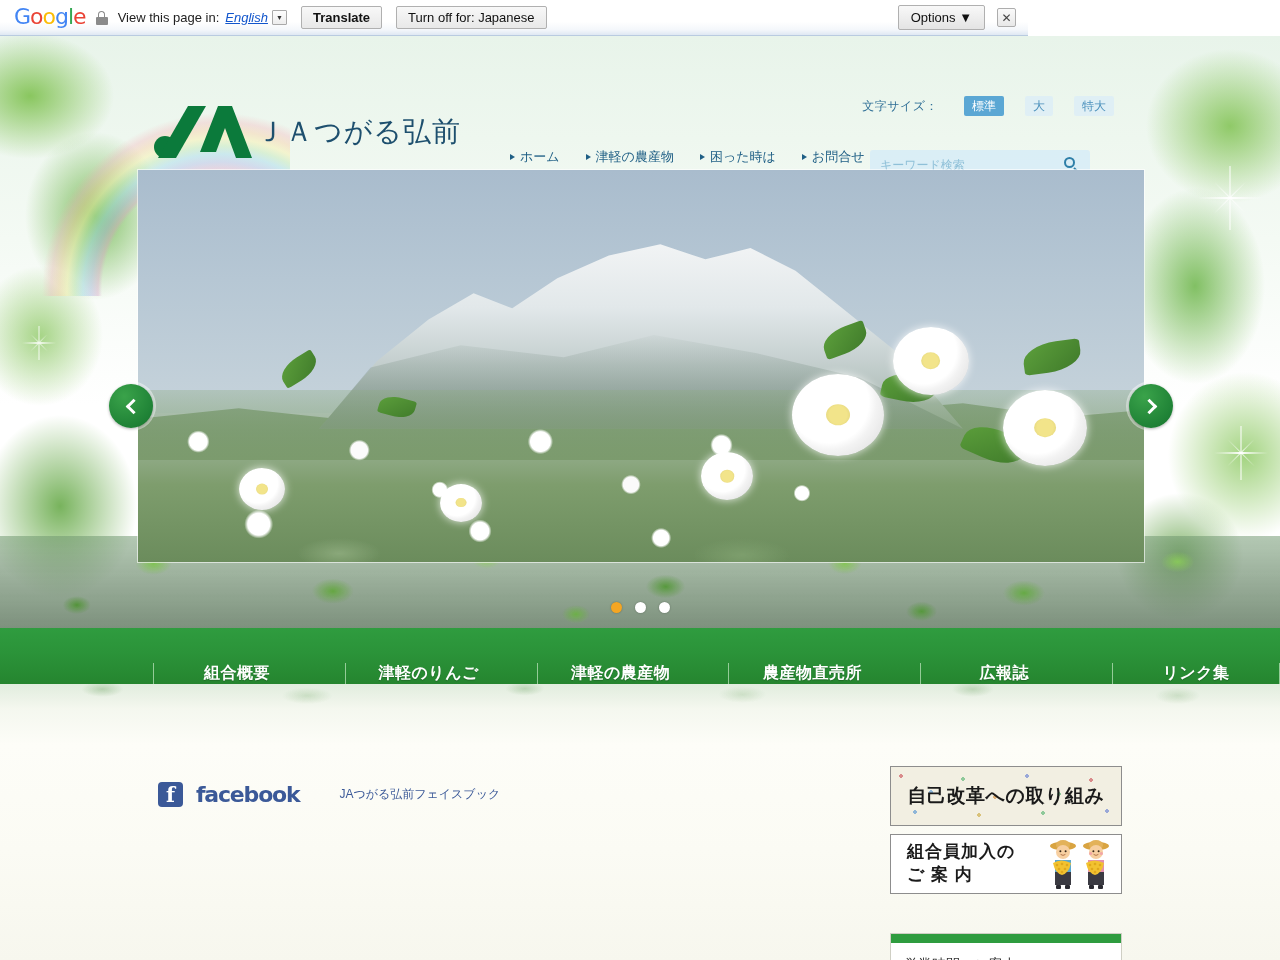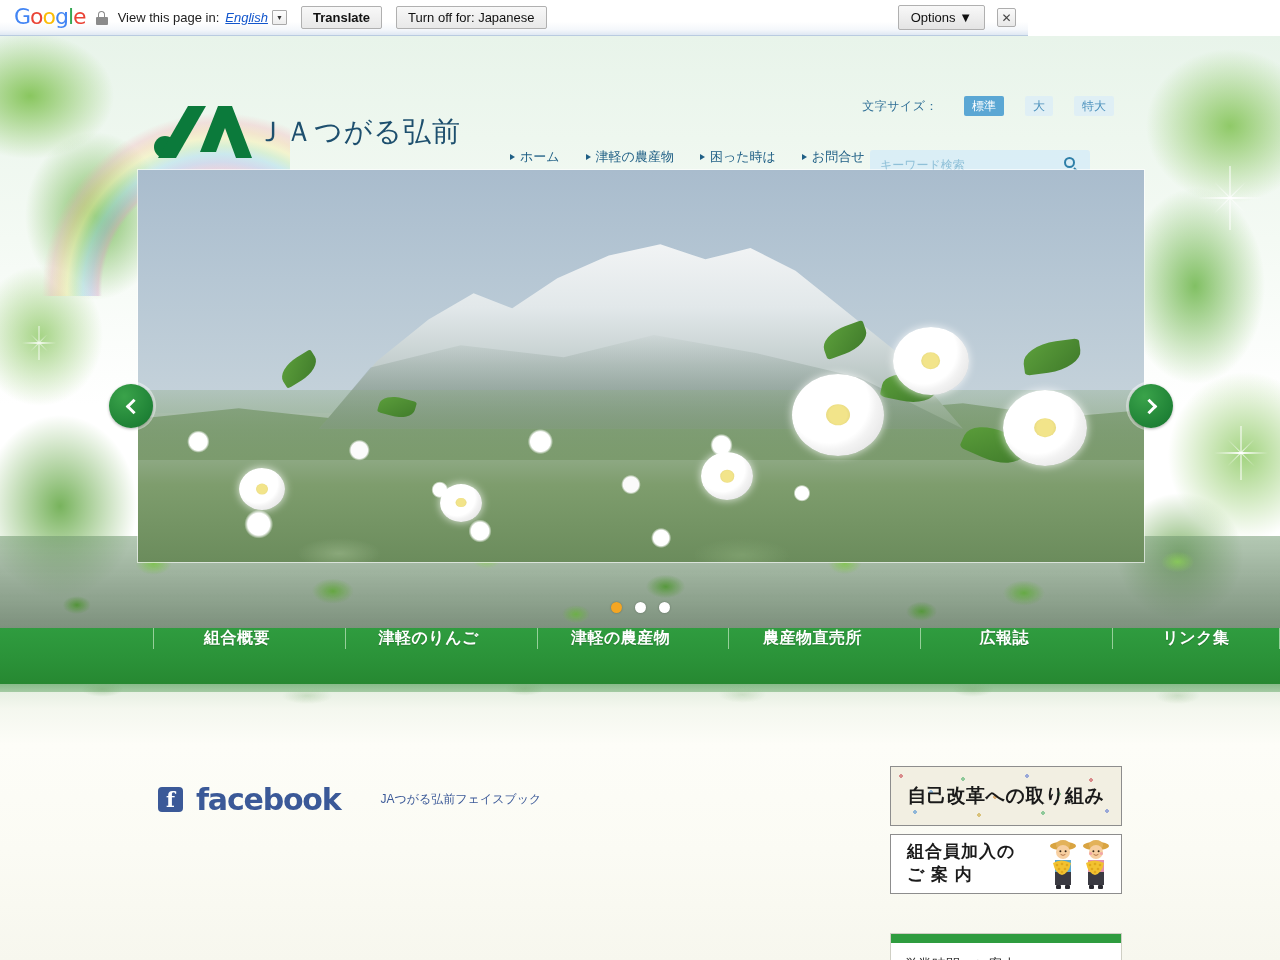--- a/index.html
+++ b/index.html
@@ -259,23 +259,23 @@
   #hero-dots {
     position: absolute; left: 0; top: 566px; width: 1280px;
     display: flex; justify-content: center; gap: 13px; z-index: 6;
   }
   .dot { width: 11px; height: 11px; border-radius: 50%; background: #ffffff; cursor: pointer;
          box-shadow: 0 0 2px rgba(0,0,0,.3); }
   .dot.active { background: #f5a623; }
 
   
   #mainnav {
-    position: absolute; left: 0; top: 592px; width: 1280px; height: 64px;
+    position: absolute; left: 0; top: 592px; width: 1280px; height: 56px;
     background: linear-gradient(to bottom, #2f9c3f 0%, #2b9339 45%, #25852f 100%);
-    display: flex; align-items: flex-start; gap: 25px;
+    display: flex; align-items: flex-end; gap: 25px;
   }
   #mainnav .spacer { flex: 0 0 128px; }
   .mainnav-item {
     flex: 1 1 0; display: flex; align-items: center; justify-content: center;
     color: #fff; font-size: 16px; font-weight: bold; cursor: pointer;
     border-left: 1px solid rgba(185,226,185,.75);
     text-shadow: 0 1px 1px rgba(0,0,0,.22); letter-spacing: .5px;
   }
   .mainnav-item:last-child { border-right: 1px solid rgba(185,226,185,.75); }
 
@@ -297,21 +297,21 @@
       radial-gradient(ellipse 32px 12px at 92% 45%, rgba(145,185,135,.4), transparent 70%);
     opacity: .85;
   }
   #facebook-block { position: absolute; left: 158px; top: 98px; display: flex; align-items: center; }
   .fb-badge {
     width: 25px; height: 25px; border-radius: 4px; background: #3b5998;
     color: #fff; font-size: 21px; font-weight: bold; line-height: 25px;
     text-align: center; font-family: "DejaVu Serif", serif;
   }
   .fb-word {
-    font-size: 30px; font-weight: bold; color: #3b5998; margin-left: 13px;
+    font-size: 22px; font-weight: bold; color: #3b5998; margin-left: 13px;
     letter-spacing: -1.2px; font-family: "DejaVu Sans", sans-serif;
   }
   .fb-caption { font-size: 12px; color: #3b5998; margin-left: 40px; }
 
   .banner {
     position: absolute; left: 890px; width: 232px; height: 60px;
     border: 1px solid #8d8d8d; overflow: hidden; cursor: pointer;
     display: flex; align-items: center;
   }
   #banner-jikokaikaku {

